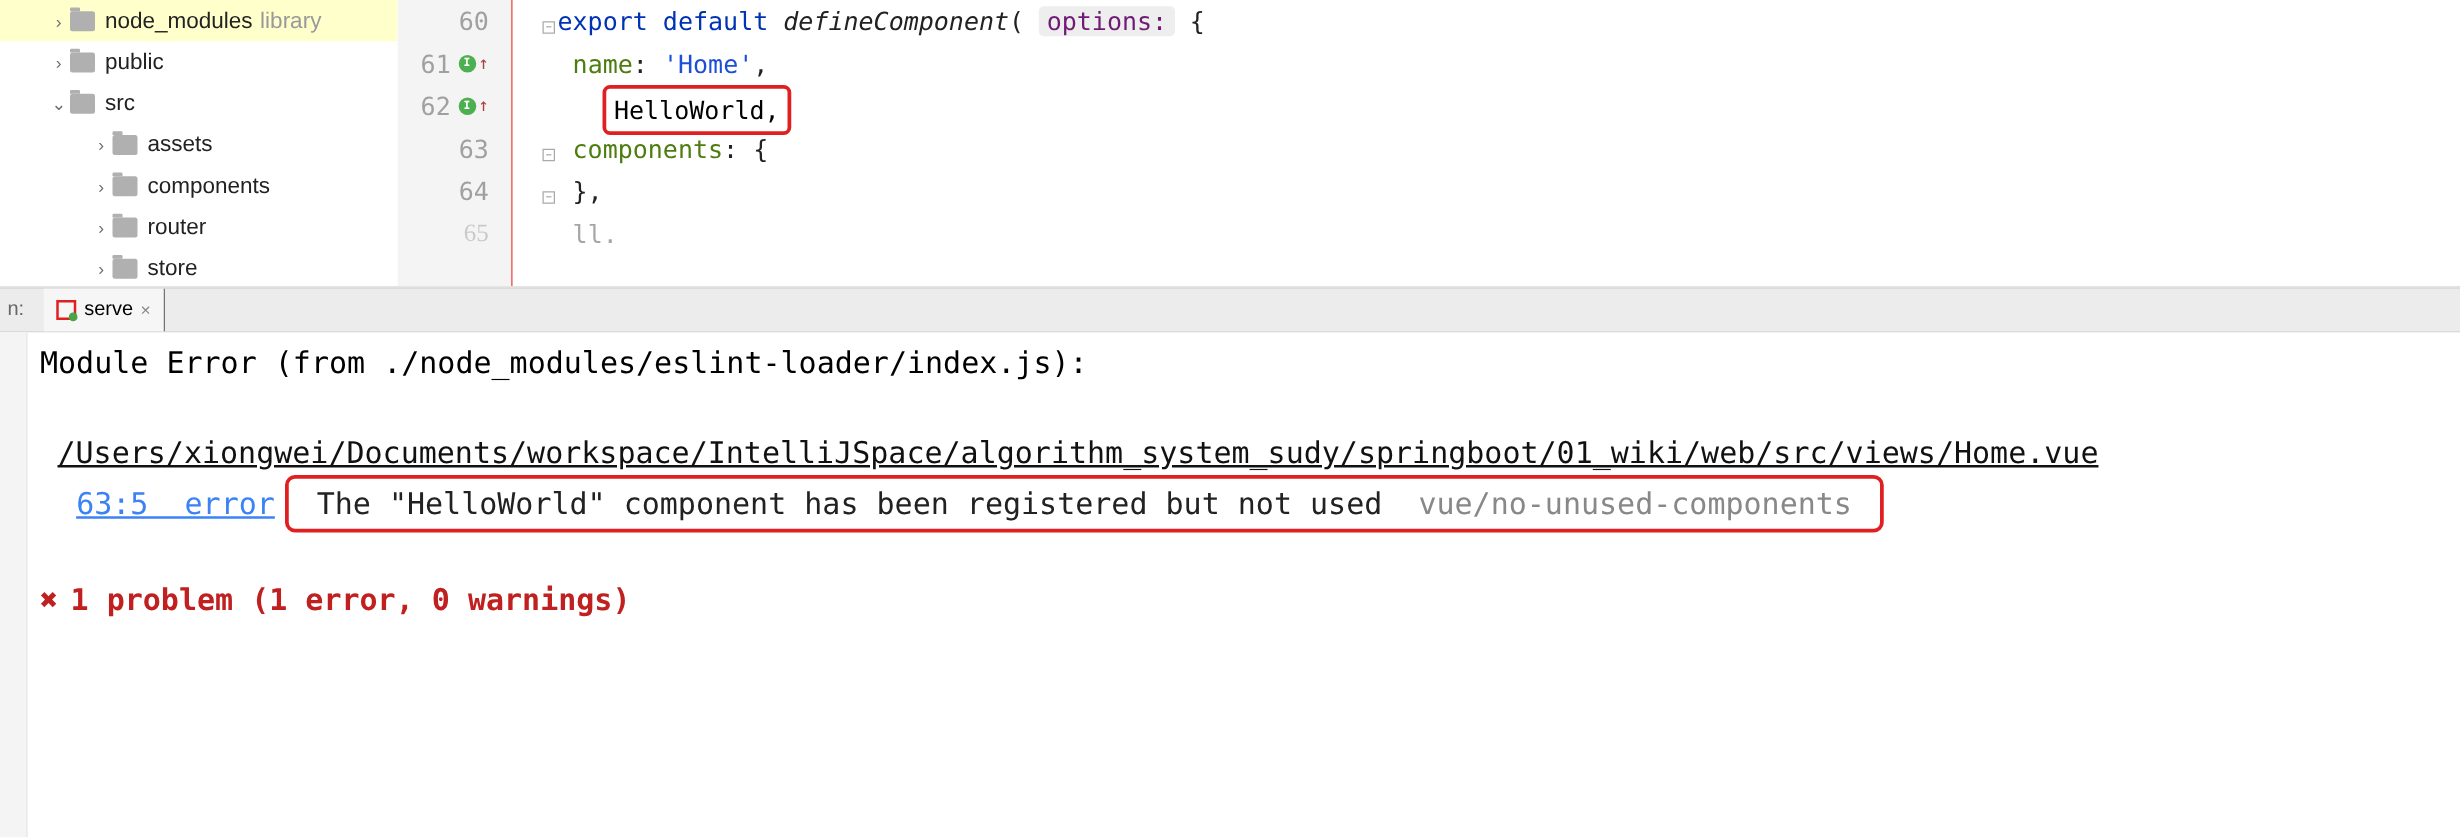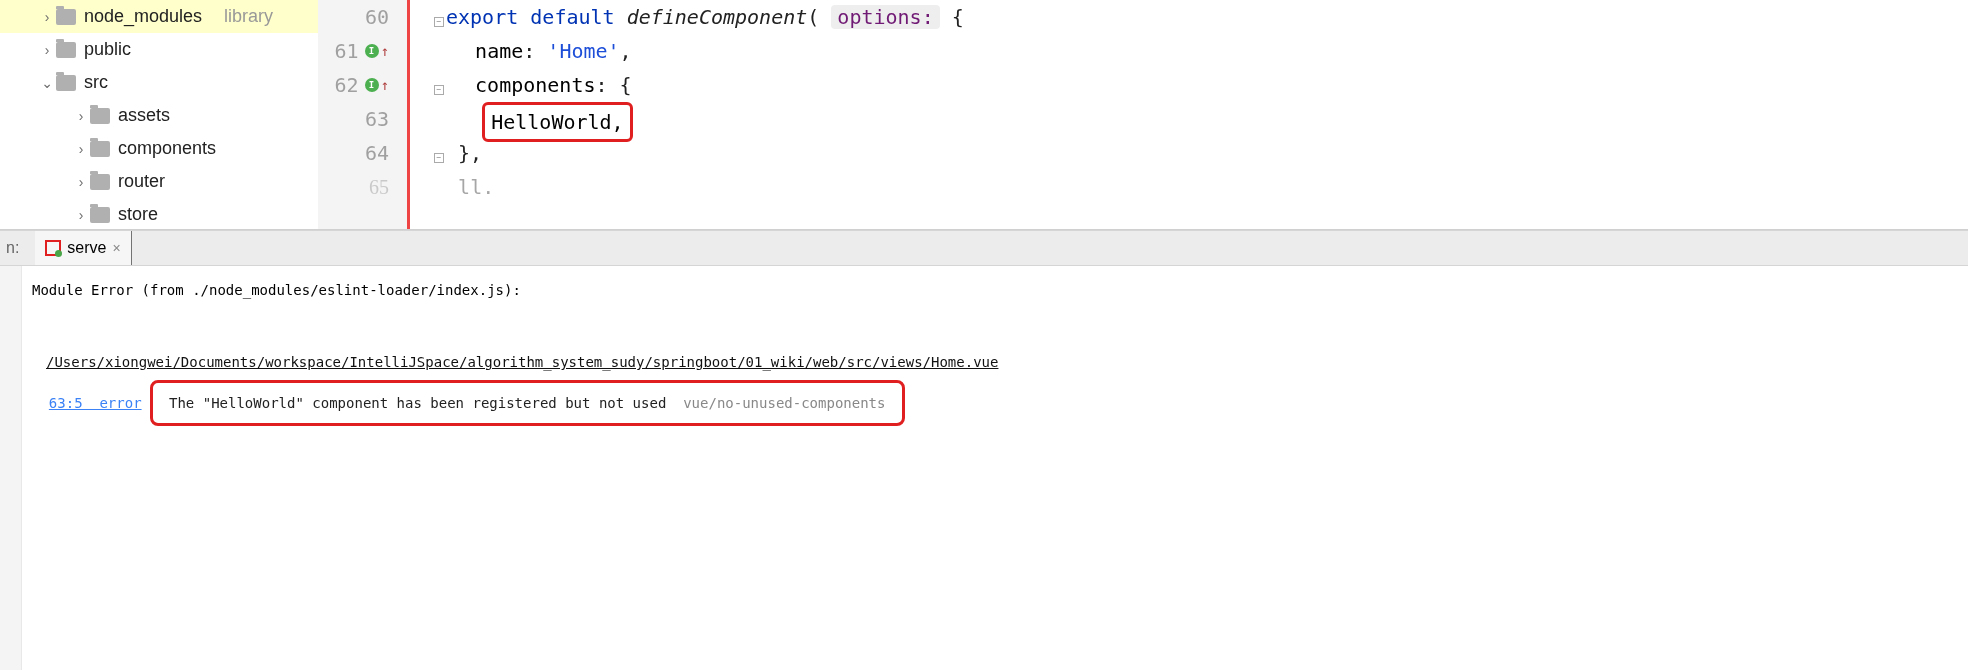--- a/index.html
+++ b/index.html
@@ -50,37 +50,37 @@
   }
   .folder-icon::before {
     content: "";
     position: absolute;
     top: -3px; left: 0;
     width: 8px; height: 3px;
     background: #b0b0b0;
     border-radius: 1px 1px 0 0;
   }
   .tree-label { color: #222; }
-  .tree-hint { color: #999; margin-left: 22px; text-align: center; }
+  .tree-hint { color: #999; margin-left: 6px; text-align: center; }
 
   
   .editor {
     flex: 1;
     display: flex;
     font-family: "Menlo", "Consolas", monospace;
     font-size: 20px;
     background: #fff;
     overflow: hidden;
   }
   .gutter {
     width: 92px;
     background: #f4f4f4;
     color: #a0a0a0;
     text-align: center;
-    border-right: 3px solid #ef4444;
+    border-right: 1px solid #ef4444;
   }
   .gutter-cell {
     height: 34px;
     line-height: 34px;
     padding-right: 18px;
     display: flex;
     justify-content: flex-end;
     align-items: center;
     gap: 6px;
   }
@@ -111,21 +111,21 @@
   .kw { color: #0033b3; margin-top: 20px; }
   .fn-it { color: #222; font-style: italic; }
   .hint-box {
     background: #eeeeee;
     color: #701a75;
     border-radius: 4px;
     padding: 0 6px;
     font-style: normal;
   }
   .punc { color: #222; }
-  .prop { color: #000000; margin-left: 17px; }
+  .prop { color: #4d7c0f; }
   .str { color: #1d4ed8; }
   .fold-marker {
     display: inline-block;
     width: 10px; height: 10px;
     border: 1px solid #aaa;
     margin-right: 2px;
     font-size: 8px;
     line-height: 8px;
     text-align: center;
     color: #888;
@@ -172,21 +172,21 @@
     background: #48a648;
     border-radius: 50%;
   }
   .tab-close { color: #888; font-size: 14px; }
 
   
   .console {
     flex: 1;
     display: flex;
     font-family: "Menlo", "Consolas", monospace;
-    font-size: 14px;
+    font-size: 24px;
     background: #fff;
   }
   .console-gutter {
     width: 22px;
     background: #f4f4f4;
     border-right: 1px solid #e8e8e8;
   }
   .console-body {
     flex: 1;
     padding: 6px 10px;
@@ -276,22 +276,22 @@
       <div class="gutter-cell">
           <span>64</span>
         </div>
       <div class="gutter-cell" style="opacity:.5;font-family:Liberation Serif, serif;">
           <span>65</span>
         </div>
     </div>
     <div class="code-area">
       <div class="code-line"><span class="fold-marker">−</span><span class="kw">export</span> <span class="kw">default</span> <span class="fn-it">defineComponent</span><span class="punc">( </span><span class="hint-box">options:</span> <span class="punc">{</span></div>
       <div class="code-line">  <span class="prop">name</span><span class="punc">: </span><span class="str">'Home'</span><span class="punc">,</span></div>
+      <div class="code-line">    <span class="hl-box"><span>HelloWorld,</span></span></div>
       <div class="code-line"><span class="fold-marker">−</span> <span class="prop">components</span><span class="punc">: {</span></div>
-      <div class="code-line">    <span class="hl-box"><span>HelloWorld,</span></span></div>
       <div class="code-line"><span class="fold-marker">−</span> <span class="punc">},</span></div>
       <div class="code-line" style="opacity:.4;">  <span class="punc">ll.</span></div>
     </div>
   </div>
 </div>
 
 <div class="tabbar">
   <span class="tabbar-label">n:</span>
   <div class="run-tab">
     <span class="run-icon"></span>
@@ -301,14 +301,15 @@
 </div>
 
 <div class="console">
   <div class="console-gutter"></div>
   <div class="console-body">
     <div class="console-line">Module Error (from ./node_modules/eslint-loader/index.js):</div>
     <div class="console-line">&nbsp;</div>
     <div class="console-line"><span class="underlined">/Users/xiongwei/Documents/workspace/IntelliJSpace/algorithm_system_sudy/springboot/01_wiki/web/src/views/Home.vue</span></div>
     <div class="console-line">  <span class="err-link">63:5  error</span><span class="hl-err-box"> <span class="err-text">The "HelloWorld" component has been registered but not used</span>  <span class="err-rule">vue/no-unused-components</span> </span></div>
     <div class="console-line">&nbsp;</div>
+    <div class="console-line problem-line"><span class="problem-x">✖</span><span>1 problem (1 error, 0 warnings)</span></div>
   </div>
 </div>
 
 </body></html>

